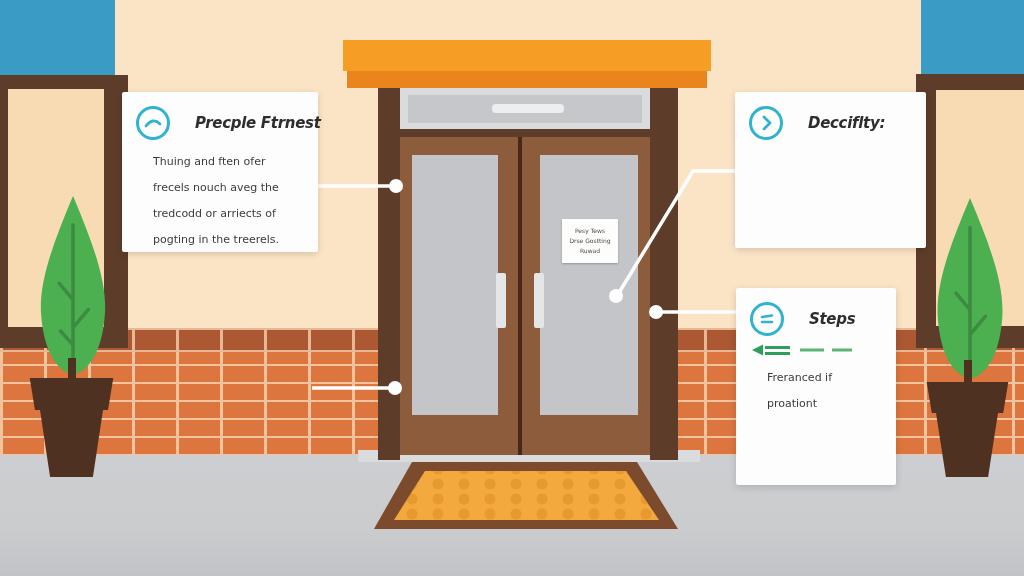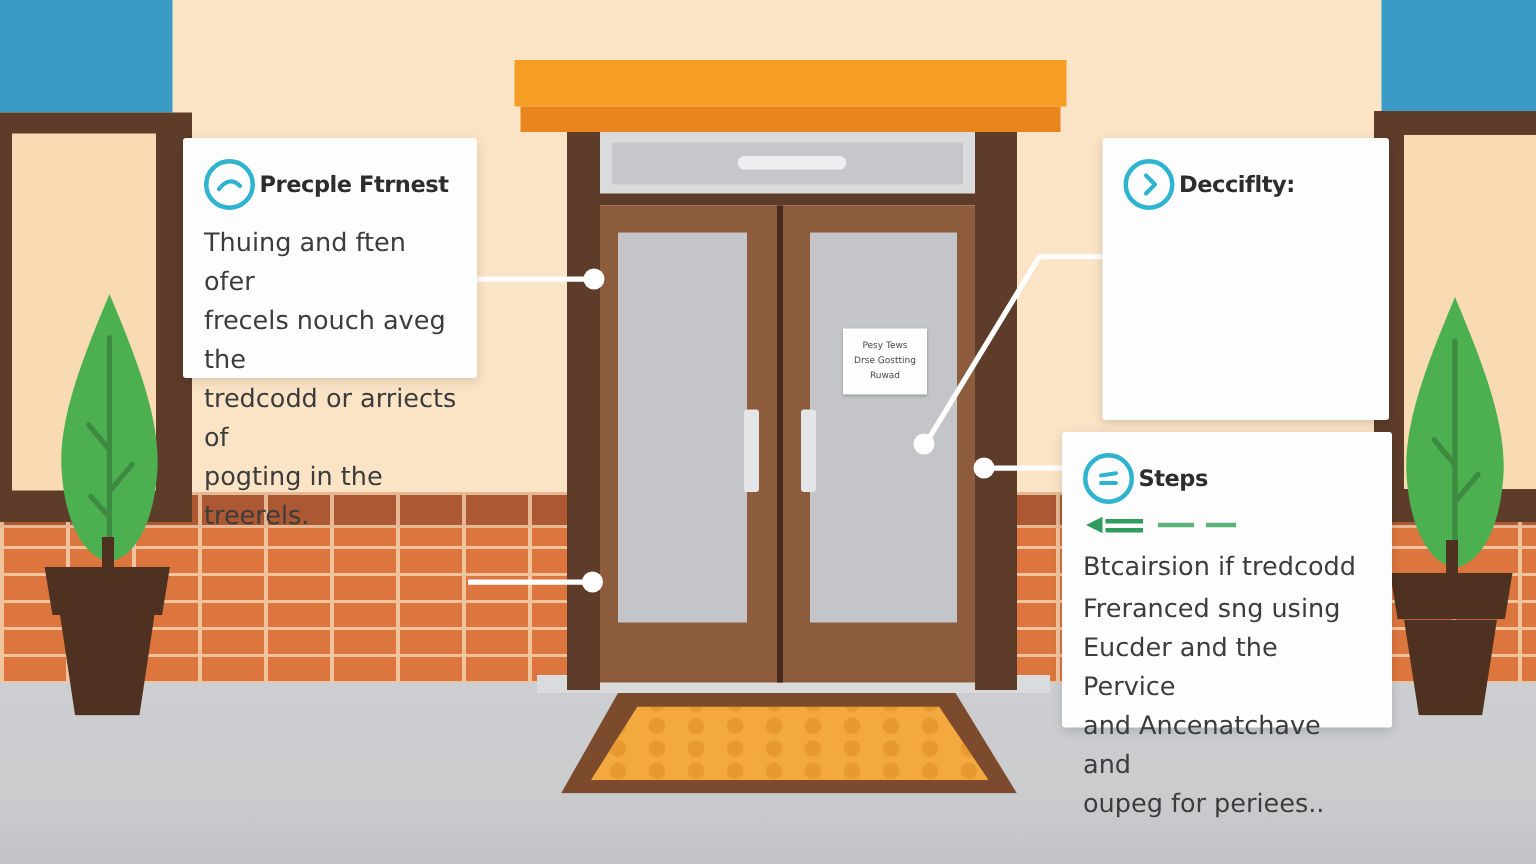--- a/index.html
+++ b/index.html
@@ -44,25 +44,25 @@
     background-size:26px 15px;}
 
   
   .pot-rim{background:#4e3120;clip-path:polygon(2% 0,98% 0,92% 100%,8% 100%);}
   .pot-body{background:#4e3120;clip-path:polygon(0 0,100% 0,84% 100%,16% 100%);}
   .stem{background:#4e3120;}
 
   
   .card{background:#fdfdfd;border-radius:2px;box-shadow:0 2px 7px rgba(0,0,0,.15);
     padding:12px 12px 0 14px;box-sizing:border-box;}
-  .card-head{display:flex;align-items:center;gap:3px;margin-top:2px;}
+  .card-head{display:flex;align-items:center;gap:25px;margin-top:2px;font-style:italic;}
   .icon-circle{width:34px;height:34px;border:3px solid #2fb3cf;border-radius:50%;
     display:flex;align-items:center;justify-content:center;flex:0 0 auto;box-sizing:border-box;}
   .card-title{font-weight:bold;font-size:15px;letter-spacing:-0.3px;color:#2d2d2d;white-space:nowrap;}
-  .card-body{margin-top:9px;font-size:17px;line-height:26px;color:#3c3c3c;white-space:pre-line;}
+  .card-body{margin-top:9px;font-size:11px;line-height:26px;color:#3c3c3c;white-space:pre-line;margin-left:17px;}
   .steps-arrow{margin:7px 0 0 2px;}
 </style>
 </head>
 <body>
 
 <div class="stage">
 
   <div class="abs sky" style="left:0;top:0;width:115px;height:78px"></div>
   <div class="abs sky" style="left:921px;top:0;width:103px;height:74px"></div>
 
@@ -138,47 +138,43 @@
       </span>
       <span class="card-title">Precple Ftrnest</span>
     </div>
     <div class="card-body">Thuing and ften ofer
 frecels nouch aveg the
 tredcodd or arriects of
 pogting in the treerels.</div>
   </div>
 
 
-  <div class="abs card" style="left:735px;top:92px;width:191px;height:188px">
+  <div class="abs card" style="left:735px;top:92px;width:191px;height:156px">
     <div class="card-head">
       <span class="icon-circle">
         <svg width="22" height="22" viewBox="0 0 22 22">
             <polyline points="9,5 15,11 9,17" fill="none" stroke="#2fb3cf" stroke-width="2.8" stroke-linecap="round" stroke-linejoin="round"></polyline>
           </svg>
       </span>
       <span class="card-title">Decciflty:</span>
     </div>
   </div>
 
-  <div class="abs card" style="left:708px;top:288px;width:220px;height:197px">
+  <div class="abs card" style="left:736px;top:288px;width:160px;height:197px">
     <div class="card-head">
       <span class="icon-circle">
         <svg width="22" height="22" viewBox="0 0 22 22">
             <path d="M6,9 L16,7.5 M6,14 L16,14" fill="none" stroke="#2fb3cf" stroke-width="2.6" stroke-linecap="round"></path>
           </svg>
       </span>
       <span class="card-title">Steps</span>
     </div>
     <svg class="steps-arrow" width="104" height="14" viewBox="0 0 104 14">
       <polygon points="0,7 11,1.5 11,12.5" fill="#2f9e5d"></polygon>
       <rect x="13" y="3" width="25" height="3" fill="#2f9e5d"></rect>
       <rect x="13" y="9" width="25" height="3" fill="#2f9e5d"></rect>
       <rect x="48" y="5.5" width="24" height="3" fill="#5bb377"></rect>
       <rect x="80" y="5.5" width="20" height="3" fill="#5bb377"></rect>
     </svg>
-    <div class="card-body" style="margin-top:4px">Btcairsion if tredcodd</div>
-    <div class="card-body" style="margin-top:2px">Freranced sng using
-Eucder and the Pervice
-and Ancenatchave and
-oupeg for periees..</div>
+    <div class="card-body" style="margin-top:4px">Freranced if proationt</div>
   </div>
 
 </div>
 
 </body></html>

